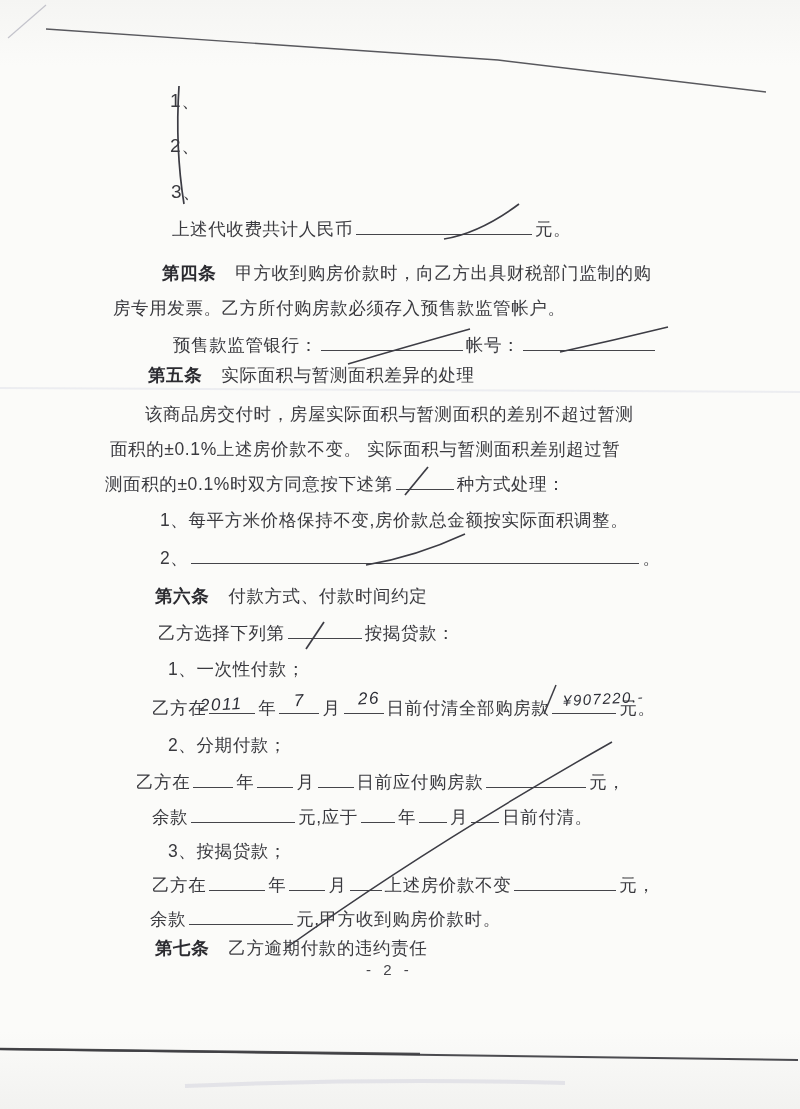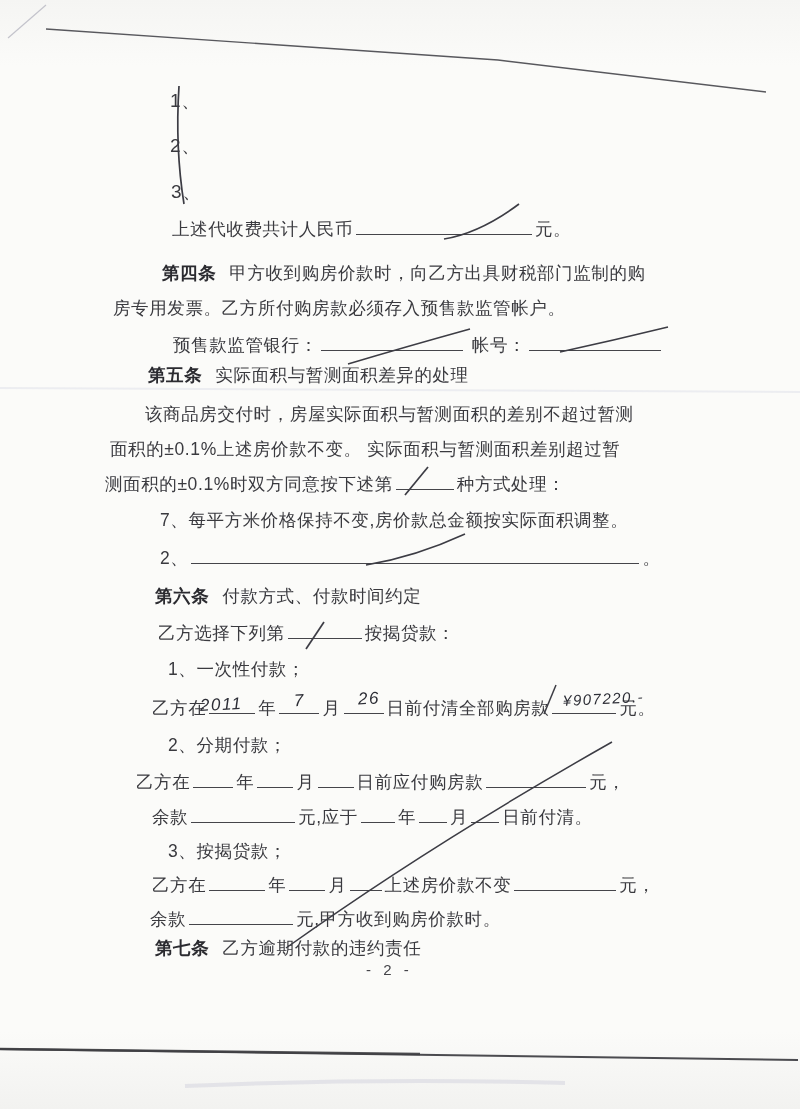--- a/index.html
+++ b/index.html
@@ -6,21 +6,21 @@
   .page {
     position:relative; width:800px; height:1109px; margin:0 auto;
     background:linear-gradient(180deg,#f5f5f3 0%,#fbfbf9 6%,#fbfbf9 93%,#f2f2f0 100%);
     overflow:hidden;
     font-family:"Liberation Sans","DejaVu Sans",sans-serif;
     color:#3a3a3f;
   }
   .line { position:absolute; white-space:nowrap; font-size:17.5px; letter-spacing:0.6px; color:#3a3a3f; }
   .big  { font-size:19px; }
   .b    { font-weight:bold; color:#2b2b30; }
-  .hd   { margin-right:13px; }
+  .hd   { margin-right:19px; }
   .bl   { display:inline-block; border-bottom:1.6px solid #45454a; height:13px; margin:0 3px; }
   .hw   { position:absolute; font-style:italic; font-size:17px; color:#2d2e36; letter-spacing:1.5px; transform:rotate(-3deg); white-space:nowrap; }
   .pageno { position:absolute; font-size:15px; letter-spacing:4px; color:#45454a; }
   svg.overlay { position:absolute; left:0; top:0; pointer-events:none; }
 </style>
 </head>
 <body>
 
 <div class="page">
 
@@ -32,32 +32,32 @@
     <span>上述代收费共计人民币</span><span class="bl" style="width:176px"></span><span>元。</span>
   </div>
 
   <div class="line" style="left:162px;top:261px">
     <span class="b hd">第四条</span><span>甲方收到购房价款时，向乙方出具财税部门监制的购</span>
   </div>
   <div class="line" style="left:113px;top:296px">
     <span>房专用发票。乙方所付购房款必须存入预售款监管帐户。</span>
   </div>
   <div class="line" style="left:173px;top:333px">
-    <span>预售款监管银行：</span><span class="bl" style="width:142px"></span><span style="margin-left:6px">帐号：</span><span class="bl" style="width:132px"></span>
+    <span>预售款监管银行：</span><span class="bl" style="width:142px"></span><span style="">帐号：</span><span class="bl" style="width:132px"></span>
   </div>
 
   <div class="line" style="left:148px;top:363px">
     <span class="b hd">第五条</span><span>实际面积与暂测面积差异的处理</span>
   </div>
   <div class="line" style="left:145px;top:402px"><span>该商品房交付时，房屋实际面积与暂测面积的差别不超过暂测</span></div>
   <div class="line" style="left:110px;top:437px"><span>面积的±0.1%上述房价款不变。 实际面积与暂测面积差别超过暂</span></div>
   <div class="line" style="left:105px;top:472px">
     <span>测面积的±0.1%时双方同意按下述第</span><span class="bl" style="width:58px"></span><span>种方式处理：</span>
   </div>
-  <div class="line" style="left:160px;top:508px"><span>7、每平方米价格保持不变,房价款总金额按实际面积调整。</span></div>
+  <div class="line" style="left:160px;top:508px"><span>1、每平方米价格保持不变,房价款总金额按实际面积调整。</span></div>
   <div class="line" style="left:160px;top:546px">
     <span>2、</span><span class="bl" style="width:448px"></span><span>。</span>
   </div>
 
   <div class="line" style="left:155px;top:584px">
     <span class="b hd">第六条</span><span>付款方式、付款时间约定</span>
   </div>
   <div class="line" style="left:158px;top:621px">
     <span>乙方选择下列第</span><span class="bl" style="width:74px"></span><span>按揭贷款：</span>
   </div>

